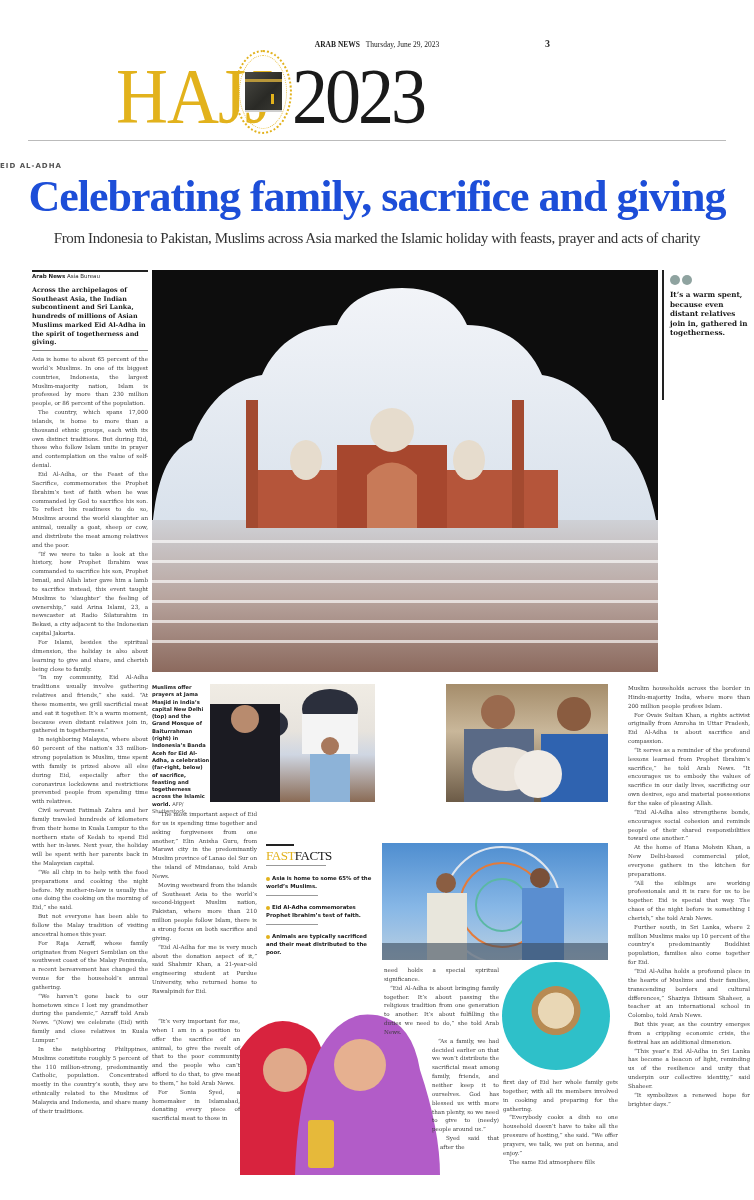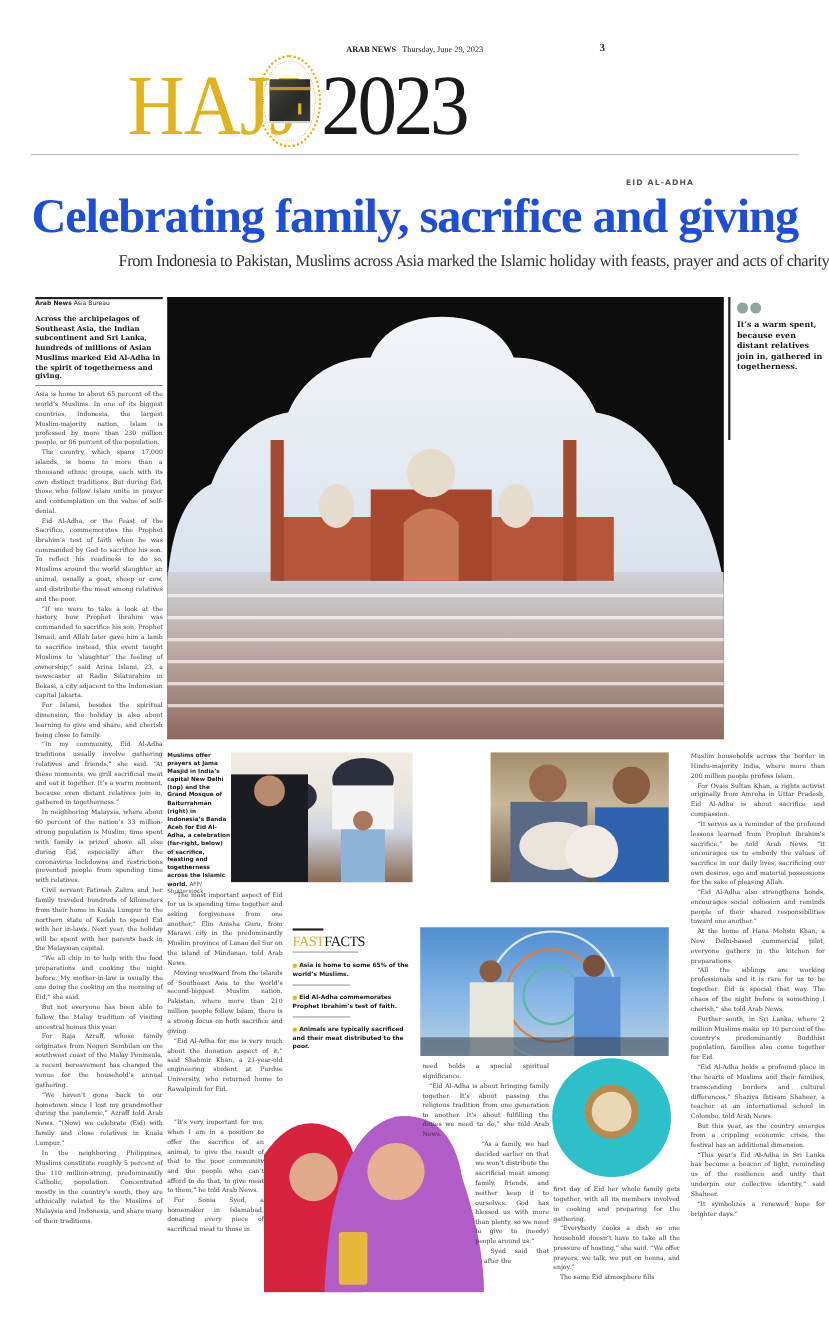--- a/index.html
+++ b/index.html
@@ -16,23 +16,23 @@
   .logo .year { position: absolute; left: 292px; top: 0; font-family: "Liberation Serif", serif; font-size: 72px; line-height: 70px; color: #1a1a1a; letter-spacing: -3px; transform: scaleY(1.08); transform-origin: top; }
   .logo .emblem { position: absolute; left: 234px; top: -8px; width: 58px; height: 84px; }
   .logo .ring { position: absolute; left: 0; top: 0; width: 58px; height: 84px; border: 2px dotted #e2b21c; border-radius: 50%; }
   .logo .ring2 { position: absolute; left: 5px; top: 5px; width: 48px; height: 74px; border: 1.5px dotted #e8c24a; border-radius: 50%; }
   .logo .kaaba { position: absolute; left: 11px; top: 22px; width: 37px; height: 40px; background: linear-gradient(135deg,#4a4a44,#2a2a26 60%,#3a3a34); border-bottom: 2px solid #cfcfcf; }
   .logo .kaaba .band { position: absolute; left: 0; top: 7px; width: 100%; height: 3px; background: #b7963a; }
   .logo .kaaba .door { position: absolute; right: 8px; top: 22px; width: 3px; height: 10px; background: #e2b21c; }
 
   .hrule { position: absolute; left: 28px; width: 698px; height: 1px; background: #bbb; }
 
-  .kicker { position: absolute; top: 162px; left: 0; width: 631px; text-align: right; font-family: "DejaVu Sans", sans-serif; font-size: 7px; letter-spacing: 1px; color: #555; font-weight: bold; }
+  .kicker { position: absolute; top: 162px; left: 0; width: 631px; text-align: left; font-family: "DejaVu Sans", sans-serif; font-size: 7px; letter-spacing: 1px; color: #555; font-weight: bold; }
   .headline { position: absolute; top: 172px; left: 0; width: 754px; text-align: center; font-family: "Liberation Serif", serif; font-size: 44px; line-height: 50px; color: #1d4ed8; letter-spacing: -1px; }
-  .dek { position: absolute; top: 230px; left: 0; width: 754px; text-align: right; font-family: "Liberation Serif", serif; font-size: 15px; color: #333; letter-spacing: -0.4px; }
+  .dek { position: absolute; top: 230px; left: 0; width: 754px; text-align: center; font-family: "Liberation Serif", serif; font-size: 15px; color: #333; letter-spacing: -0.4px; }
 
   .byline-rule { position: absolute; top: 270px; left: 32px; width: 116px; height: 2px; background: #222; }
   .byline { position: absolute; top: 273px; left: 32px; font-family: "DejaVu Sans", sans-serif; font-size: 5.5px; color: #222; }
   .byline b { font-weight: bold; }
   .intro { position: absolute; top: 286px; left: 32px; width: 116px; font-family: "DejaVu Serif", serif; font-weight: bold; font-size: 6.4px; line-height: 8.7px; color: #1a1a1a; }
   .intro-rule { position: absolute; top: 350px; left: 32px; width: 116px; height: 1px; background: #888; }
 
   .col { position: absolute; font-family: "DejaVu Serif", serif; font-size: 5.6px; line-height: 8.85px; color: #3a3a3a; text-align: justify; }
   .col p { text-indent: 6px; }
   .col p.first { text-indent: 0; }

